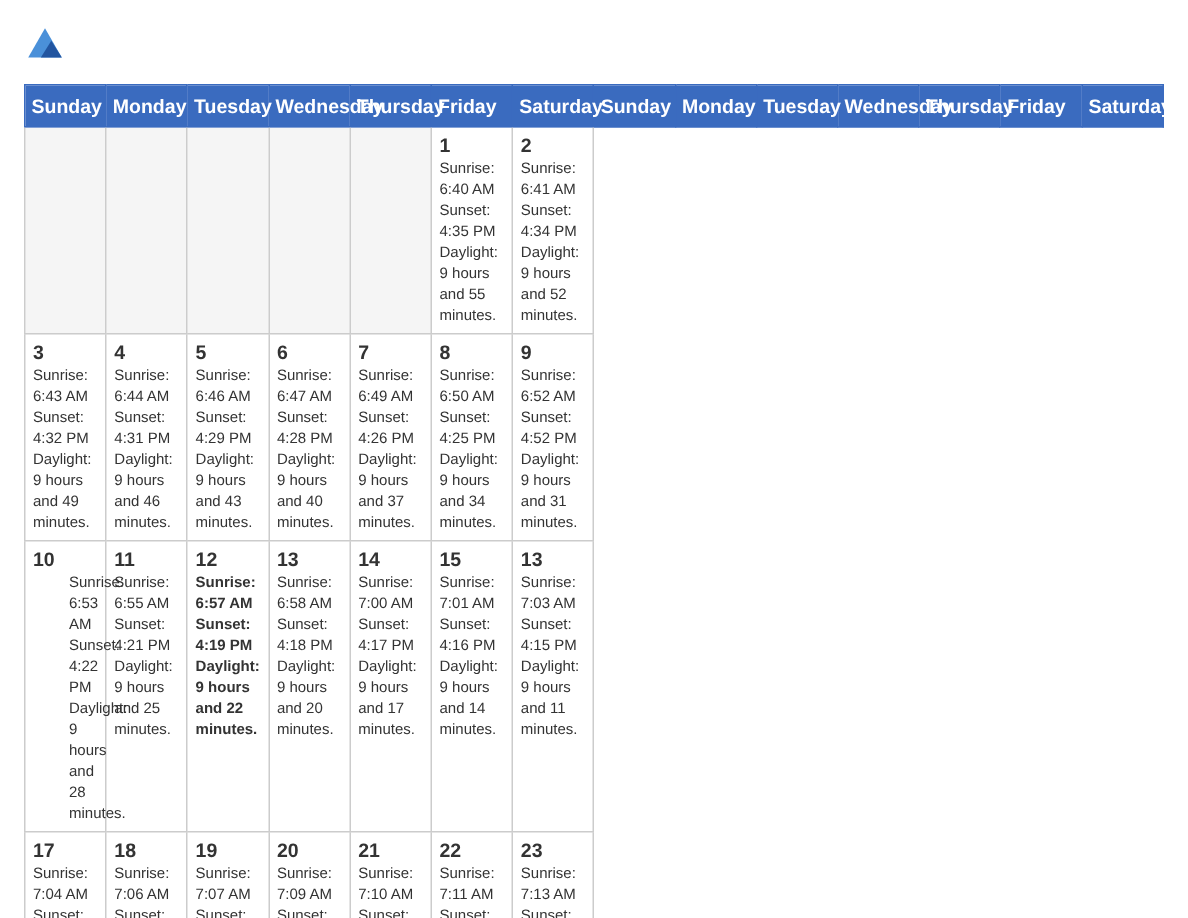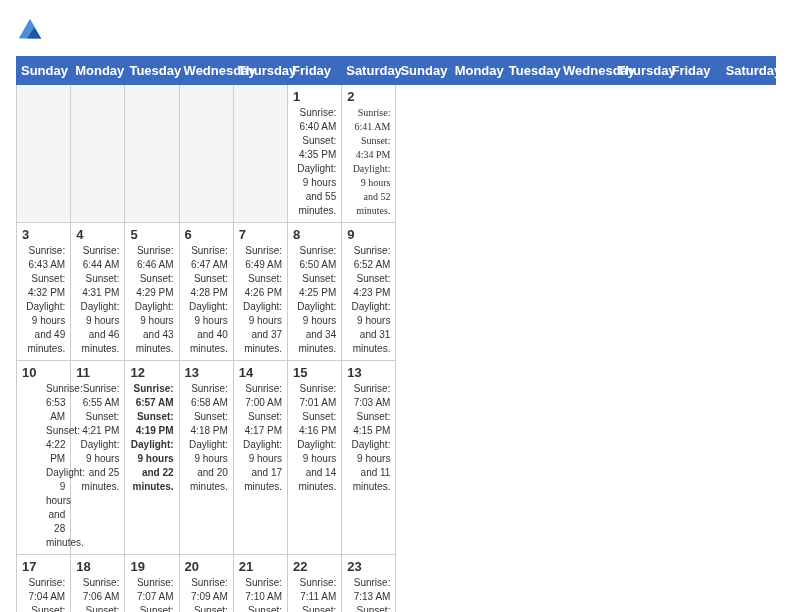--- a/index.html
+++ b/index.html
@@ -77,21 +77,20 @@
       font-size: 13px;
       font-weight: bold;
       color: #333;
       display: block;
       margin-bottom: 2px;
     }
     .day-info {
       font-size: 10px;
       color: #333;
       line-height: 1.4;
-      text-align: right;
     }
   </style>
 </head>
 <body>
 
 <div class="header-area">
   <div class="logo">
     <svg class="logo-icon" viewBox="0 0 40 40" xmlns="http://www.w3.org/2000/svg">
       <polygon points="20,4 36,32 4,32" fill="#4a90d9"></polygon>
       <polygon points="26,16 36,32 16,32" fill="#2255a0"></polygon>
@@ -135,21 +134,21 @@
         <td class="empty"></td>
         <td>
           <span class="day-num">1</span>
           <div class="day-info" style="white-space: pre-line;">Sunrise: 6:40 AM
 Sunset: 4:35 PM
 Daylight: 9 hours
 and 55 minutes.</div>
         </td>
         <td>
           <span class="day-num">2</span>
-          <div class="day-info" style="white-space: pre-line; font-family: Liberation Serif, serif;">Sunrise: 6:41 AM
+          <div class="day-info" style="white-space: pre-line;">Sunrise: 6:41 AM
 Sunset: 4:34 PM
 Daylight: 9 hours
 and 52 minutes.</div>
         </td>
       </tr>
       <tr>
         <td>
           <span class="day-num">3</span>
           <div class="day-info" style="white-space: pre-line;">Sunrise: 6:43 AM
 Sunset: 4:32 PM
@@ -187,21 +186,21 @@
         <td>
           <span class="day-num">8</span>
           <div class="day-info" style="white-space: pre-line;">Sunrise: 6:50 AM
 Sunset: 4:25 PM
 Daylight: 9 hours
 and 34 minutes.</div>
         </td>
         <td>
           <span class="day-num">9</span>
           <div class="day-info" style="white-space: pre-line;">Sunrise: 6:52 AM
-Sunset: 4:23 PM
+Sunset: 4:52 PM
 Daylight: 9 hours
 and 31 minutes.</div>
         </td>
       </tr>
       <tr>
         <td>
           <span class="day-num">10</span>
           <div class="day-info" style="white-space: pre-line; margin-left: 24px;">Sunrise: 6:53 AM
 Sunset: 4:22 PM
 Daylight: 9 hours

